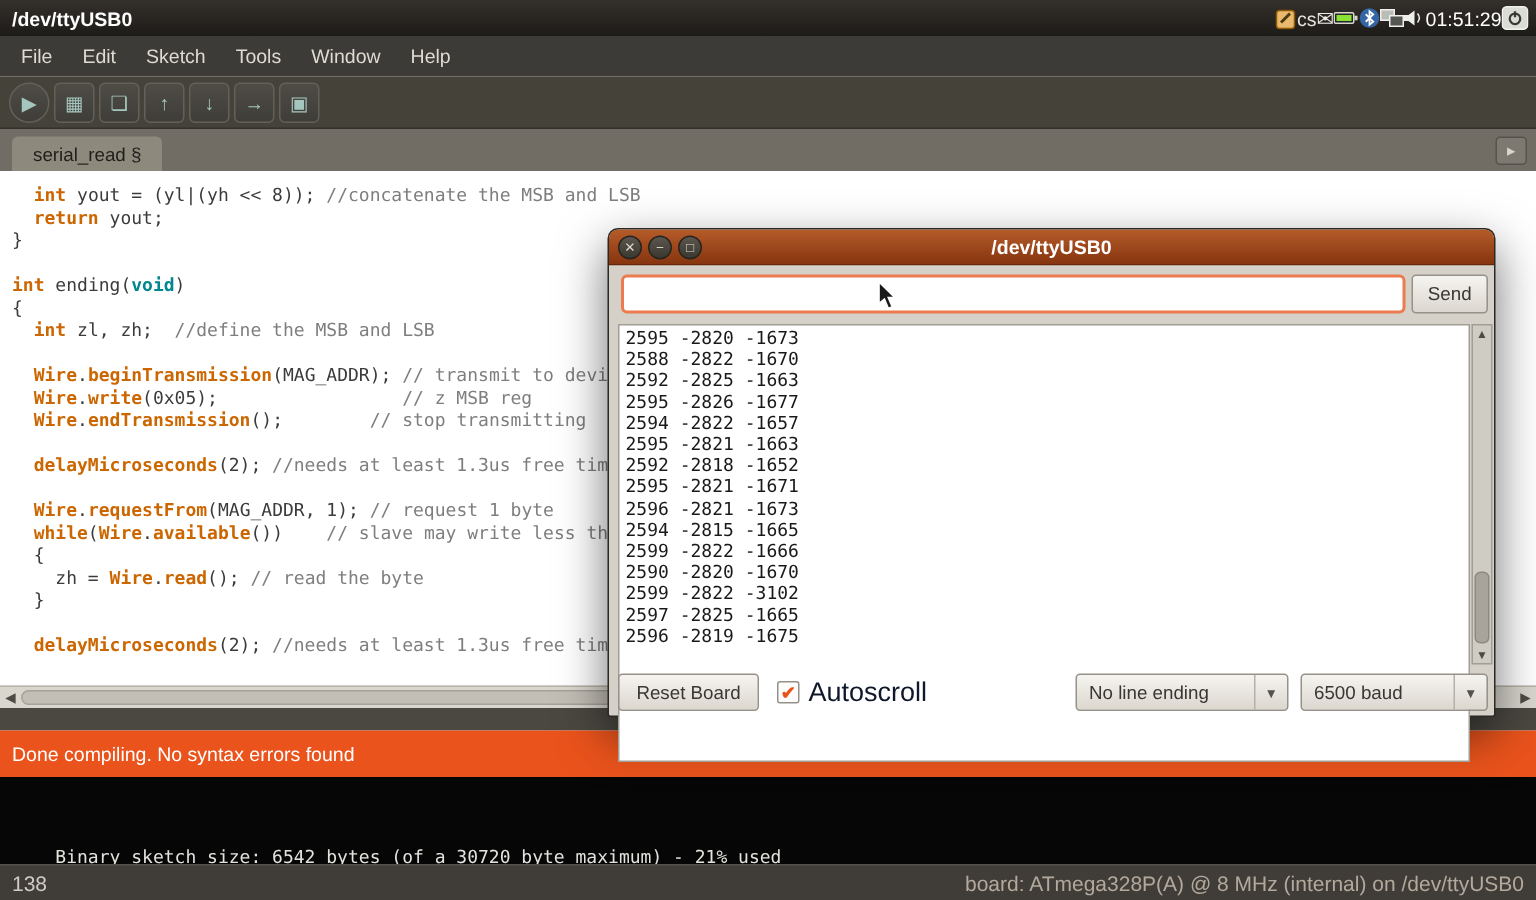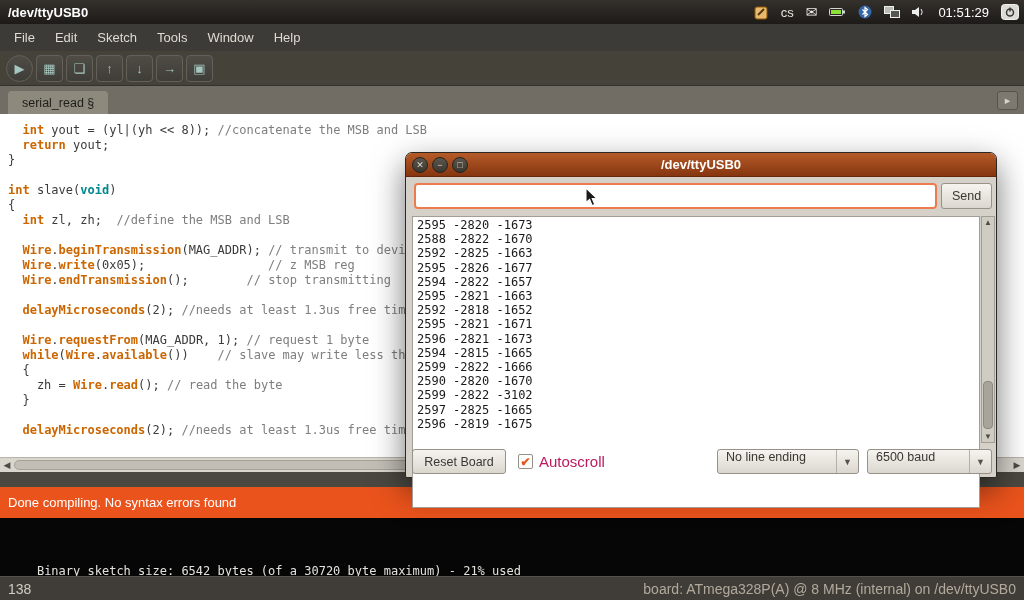--- a/index.html
+++ b/index.html
@@ -4,21 +4,21 @@
 <style>
   * { margin:0; padding:0; box-sizing:border-box; }
   html,body { width:1024px; height:600px; overflow:hidden; }
   body { font-family:"Liberation Sans", sans-serif; background:#d5d1c9; position:relative; }
   #screen { position:absolute; inset:0; width:1024px; height:600px; background:#fff; overflow:hidden; }
 
   
   .top-panel { position:absolute; top:0; left:0; width:1024px; height:24px;
     background:linear-gradient(#34302c,#1d1b18); display:flex; align-items:center; z-index:20; }
   .panel-title { color:#fff; font-weight:bold; font-size:13px; padding-left:8px; }
-  .tray { margin-left:auto; display:flex; align-items:center; gap:12px; padding-right:5px;
+  .tray { margin-left:auto; display:flex; align-items:center; gap:0; padding-right:5px;
     color:#e6e3dd; font-size:13px; }
   .tray-ic { display:flex; align-items:center; }
   .tray-glyph { font-size:14px; color:#eceae5; line-height:1; }
   .clock { color:#fff; }
 
   
   .menu-bar { position:absolute; top:24px; left:0; width:1024px; height:27px; background:#3c3b37;
     display:flex; align-items:center; padding-left:4px; z-index:20; }
   .menu-item { color:#dfdbd3; font-size:13px; padding:5px 10px; }
 
@@ -92,44 +92,44 @@
     border:1px solid #a29e95; }
   .vs-arrow { position:absolute; left:0; width:12px; text-align:center; font-size:8px; color:#4e4b45; }
   .vs-up { top:1px; } .vs-down { bottom:1px; }
   .vs-thumb { position:absolute; left:1px; width:10px; top:164px; height:48px; background:#a8a49b;
     border:1px solid #8d897f; border-radius:4px; }
   .reset-btn { position:absolute; left:6px; top:272px; width:94px; height:25px; }
   .autoscroll-wrap { position:absolute; left:112px; top:272px; height:25px; display:flex;
     align-items:center; gap:6px; }
   .checkbox { width:15px; height:15px; background:#fdfdfb; border:1px solid #95918a; border-radius:2px;
     display:flex; align-items:center; justify-content:center; font-size:12px; color:#e8531c; font-weight:bold; line-height:1; }
-  .chk-label { font-size:15px; color:#be185d; }
+  .chk-label { font-size:18px; color:#0f172a; }
   .combo { position:absolute; top:272px; height:25px; background:linear-gradient(#f6f4f0,#dbd7cf);
-    border:1px solid #96928a; border-radius:3px; display:flex; }
+    border:1px solid #96928a; border-radius:3px; display:flex; align-items:center; }
   .combo-label { flex:1; font-size:12.5px; color:#3a3733; padding:0 8px; white-space:nowrap; overflow:hidden; }
   .combo-arrow { width:22px; align-self:stretch; border-left:1px solid #b4b0a7; display:flex;
     align-items:center; justify-content:center; font-size:9px; color:#55524c; }
   .combo-lineending { left:311px; width:142px; }
   .combo-baud { left:461px; width:125px; }
 
   
   .cursor { position:absolute; left:585px; top:187px; z-index:200; pointer-events:none; }
 </style>
 </head>
 <body>
 
 <div id="screen">
 
   <div class="editor">
     <div>
         <div class="code-line"><span class="tok-p">  </span><span class="tok-k">int</span><span class="tok-p"> yout = (yl|(yh &lt;&lt; 8)); </span><span class="tok-c">//concatenate the MSB and LSB</span></div>
         <div class="code-line"><span class="tok-p">  </span><span class="tok-k">return</span><span class="tok-p"> yout;</span></div>
         <div class="code-line"><span class="tok-p">}</span></div>
         <div class="code-line">&nbsp;</div>
-        <div class="code-line"><span class="tok-k">int</span><span class="tok-p"> slave(</span><span class="tok-t">void</span><span class="tok-p">)</span></div>
+        <div class="code-line"><span class="tok-k">int</span><span class="tok-p"> ending(</span><span class="tok-t">void</span><span class="tok-p">)</span></div>
         <div class="code-line"><span class="tok-p">{</span></div>
         <div class="code-line"><span class="tok-p">  </span><span class="tok-k">int</span><span class="tok-p"> zl, zh;  </span><span class="tok-c">//define the MSB and LSB</span></div>
         <div class="code-line">&nbsp;</div>
         <div class="code-line"><span class="tok-p">  </span><span class="tok-f">Wire</span><span class="tok-p">.</span><span class="tok-f">beginTransmission</span><span class="tok-p">(MAG_ADDR); </span><span class="tok-c">// transmit to device</span></div>
         <div class="code-line"><span class="tok-p">  </span><span class="tok-f">Wire</span><span class="tok-p">.</span><span class="tok-f">write</span><span class="tok-p">(0x05);                 </span><span class="tok-c">// z MSB reg</span></div>
         <div class="code-line"><span class="tok-p">  </span><span class="tok-f">Wire</span><span class="tok-p">.</span><span class="tok-f">endTransmission</span><span class="tok-p">();        </span><span class="tok-c">// stop transmitting</span></div>
         <div class="code-line">&nbsp;</div>
         <div class="code-line"><span class="tok-p">  </span><span class="tok-f">delayMicroseconds</span><span class="tok-p">(2); </span><span class="tok-c">//needs at least 1.3us free time</span></div>
         <div class="code-line">&nbsp;</div>
         <div class="code-line"><span class="tok-p">  </span><span class="tok-f">Wire</span><span class="tok-p">.</span><span class="tok-f">requestFrom</span><span class="tok-p">(MAG_ADDR, 1); </span><span class="tok-c">// request 1 byte</span></div>

